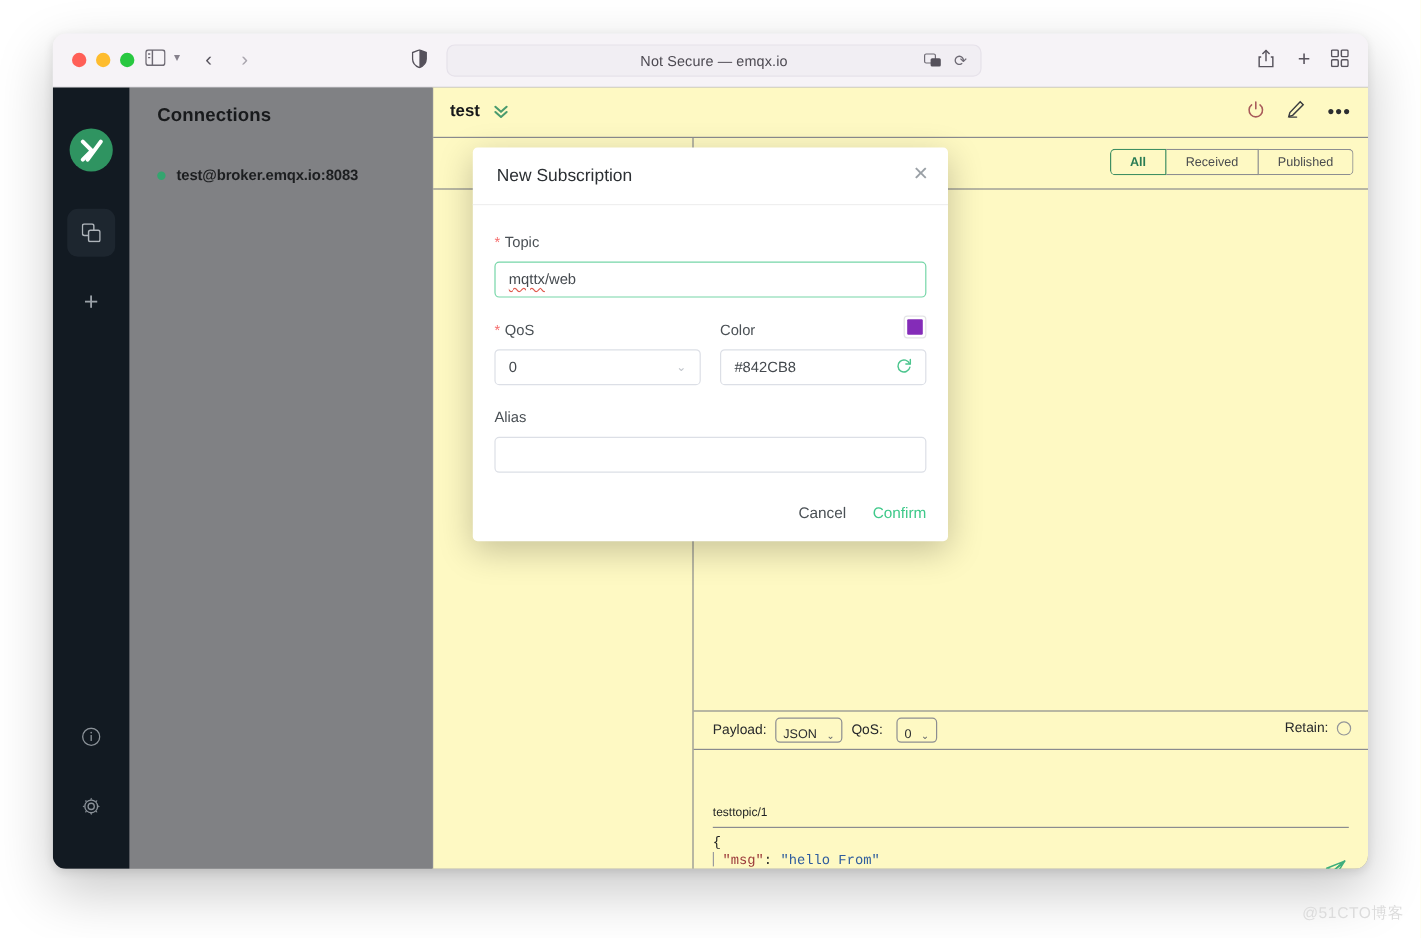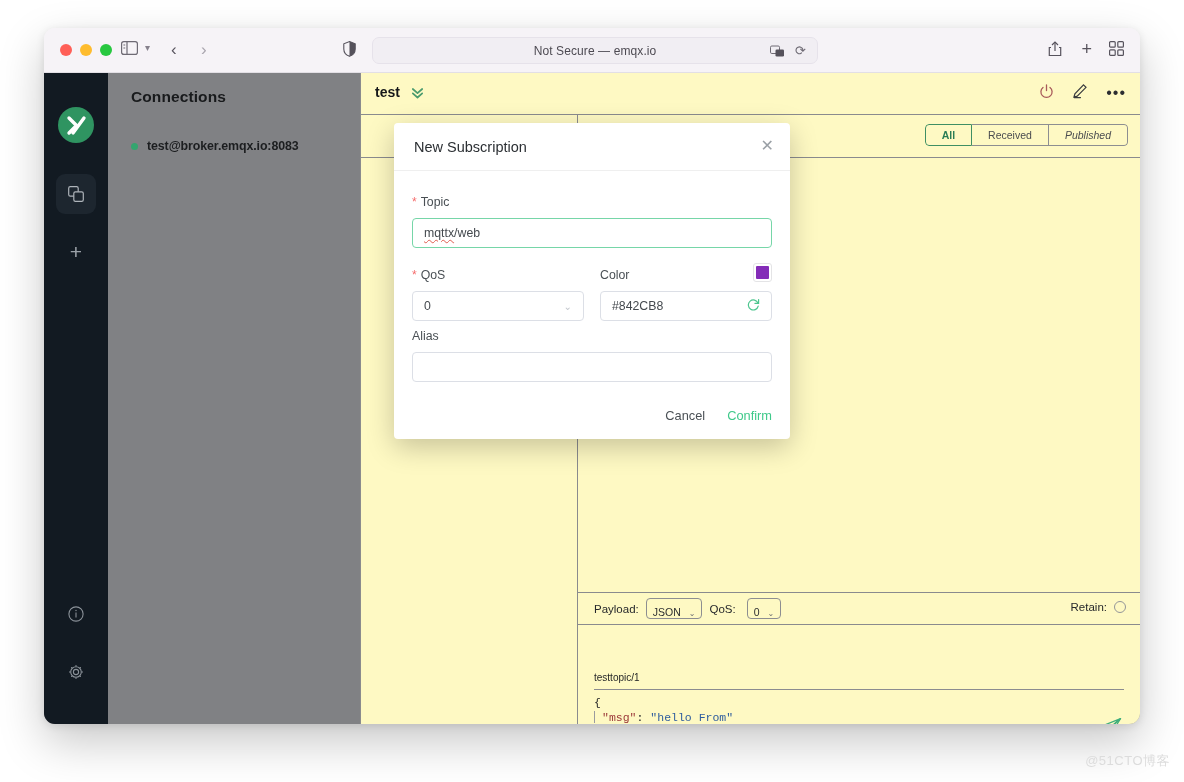--- a/index.html
+++ b/index.html
@@ -211,21 +211,21 @@
     height: 22px;
     padding: 0 16px;
     font-size: 10.5px;
     display: flex; align-items: center; justify-content: center;
     border: 1px solid #8d8e91;
     border-left: none;
     color: #4a4c4f;
     background: transparent;
   }
   .filter-btn:first-child { border-left: 1px solid #3f8f63; border-radius: 4px 0 0 4px; }
-  .filter-btn:last-child { border-radius: 0 4px 4px 0; font-style: italic; }
+  .filter-btn:last-child { border-radius: 0 4px 4px 0; }
   .filter-btn.active {
     color: #2a7d55;
     border-color: #3f8f63;
     font-weight: bold;
   }
 
   
   #split-area {
     position: relative;
     height: 566px;
@@ -374,21 +374,21 @@
     position: absolute; right: 0; top: -5px;
     width: 19px; height: 19px;
     border-radius: 3px;
     background: #fff;
     border: 1px solid #e4e4e6;
     padding: 2px;
   }
   #color-swatch-inner { width: 100%; height: 100%; border-radius: 1px; }
   #color-refresh-icon { color: #4cc58e; font-size: 12px; }
 
-  #alias-field { margin-top: 8px; }
+  #alias-field { margin-top: 20px; }
 
   #modal-footer {
     padding: 26px 18px 16px 18px;
     display: flex; justify-content: flex-end; align-items: center; gap: 22px;
   }
   #cancel-button { font-size: 12.8px; color: #4a5055; }
   #confirm-button { font-size: 12.8px; color: #3fc98a; font-weight: 500; }
 
   
   #watermark {

